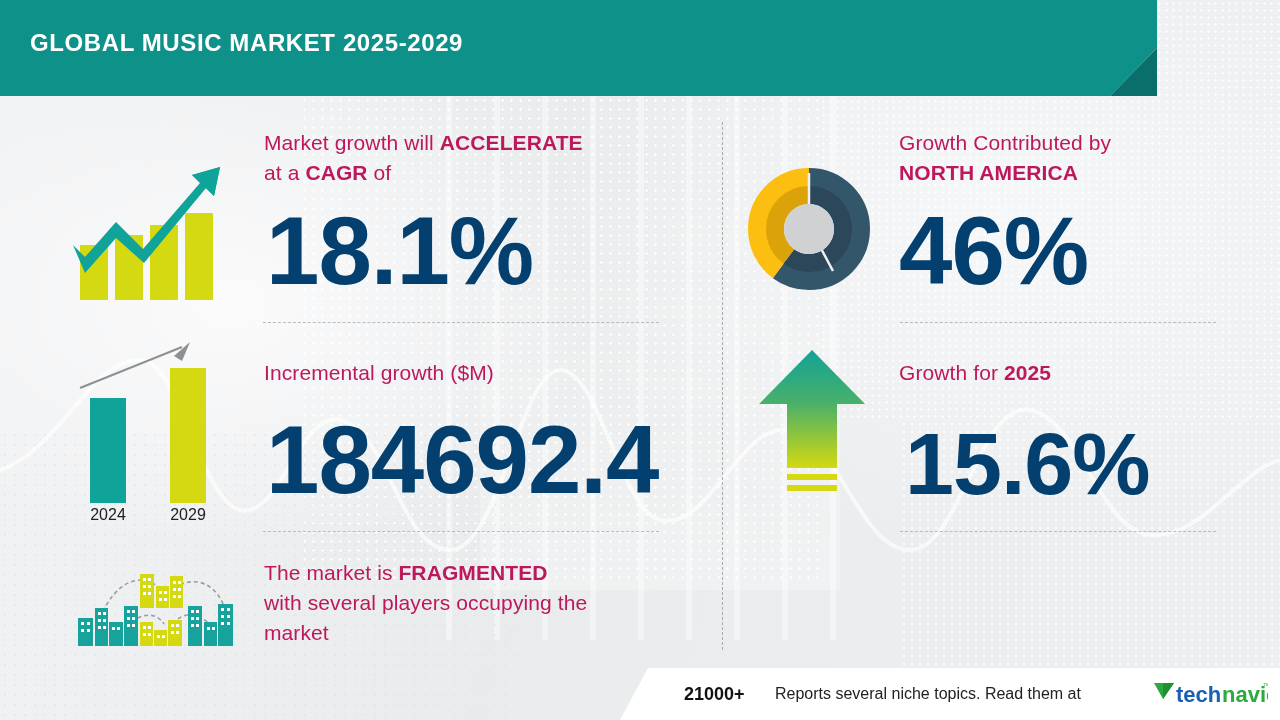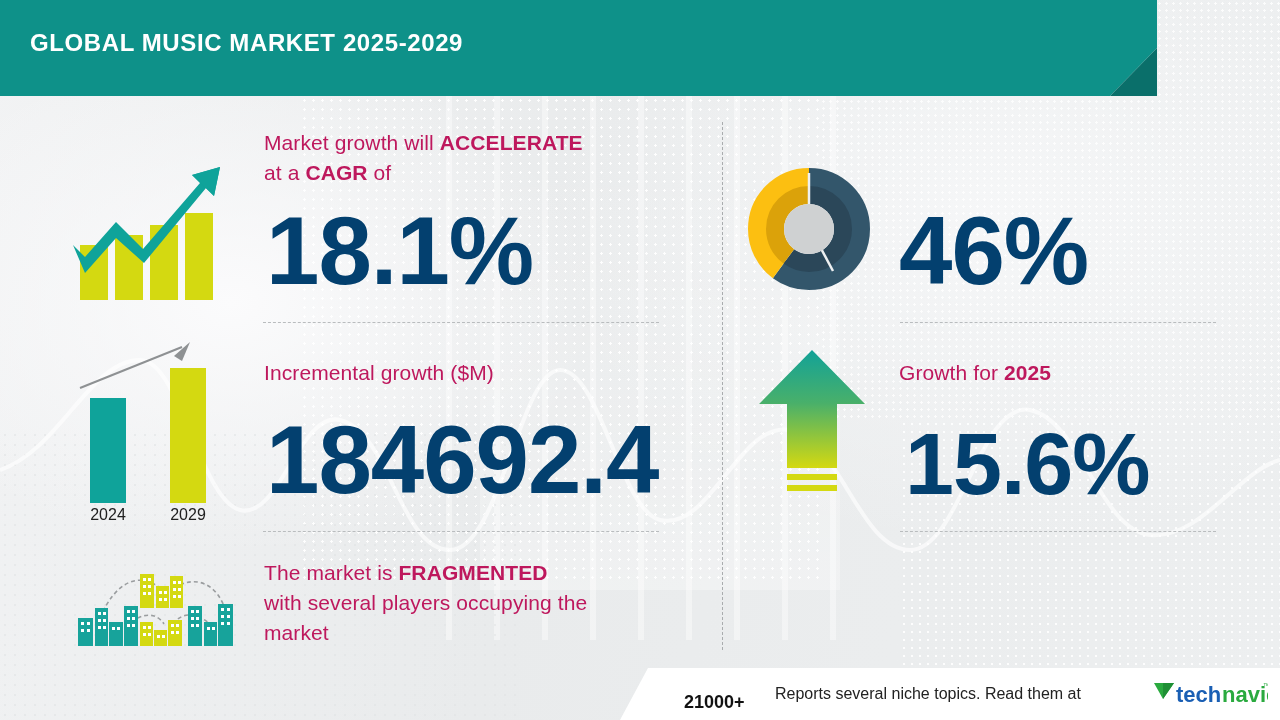--- a/index.html
+++ b/index.html
@@ -112,21 +112,20 @@
   .bignum.sz-lg { font-size: 88px; text-align: right; }
 
   
   .footer {
     position: absolute; left: 0; bottom: 0; width: 1280px; height: 52px;
   }
   .footer-count {
     position: absolute; left: 684px; top: 16px;
     font-size: 18px; font-weight: bold; color: #111111;
     font-family: "Liberation Sans", sans-serif;
-    margin-top: 8px;
   }
   .footer-text {
     position: absolute; left: 775px; top: 17px;
     font-size: 16px; color: #222222;
     font-family: "Liberation Sans", sans-serif;
   }
   .logo { position: absolute; left: 1152px; top: 11px; }
   .logo-tech { fill: #1a5fb4; }
   .logo-navio { fill: #2aaa3f; }
 
@@ -307,20 +306,24 @@
 
     <circle cx="64" cy="64" r="34" fill="none" stroke="#2b4759" stroke-width="18" stroke-dasharray="128.2 85.5" transform="rotate(-90 64 64)"></circle>
     <circle cx="64" cy="64" r="34" fill="none" stroke="#dba20a" stroke-width="18" stroke-dasharray="85.5 128.2" stroke-dashoffset="-128.2" transform="rotate(-90 64 64)"></circle>
 
     <path d="M64,8 L64,48" stroke="#eef0f1" stroke-width="2.5"></path>
     <path d="M88,106 L72,76" stroke="#eef0f1" stroke-width="2.5"></path>
 
     <circle cx="64" cy="64" r="25" fill="#cfd1d2"></circle>
   </svg>
 
+  <div class="lead" style="left:899px; top:128px; width:330px;">
+    <span>Growth Contributed by</span><br>
+    <b>NORTH AMERICA</b>
+  </div>
   <div class="bignum sz-xl" style="left:899px; top:203px;">46%</div>
 
   <svg class="icon-abs" style="left:757px; top:348px;" width="110" height="160" viewBox="0 0 110 160">
     <defs>
       <linearGradient id="arrGrad" x1="0" y1="0" x2="0" y2="1">
         <stop offset="0%" stop-color="#12a298"></stop>
         <stop offset="45%" stop-color="#49b06a"></stop>
         <stop offset="100%" stop-color="#d4d911"></stop>
       </linearGradient>
     </defs>

